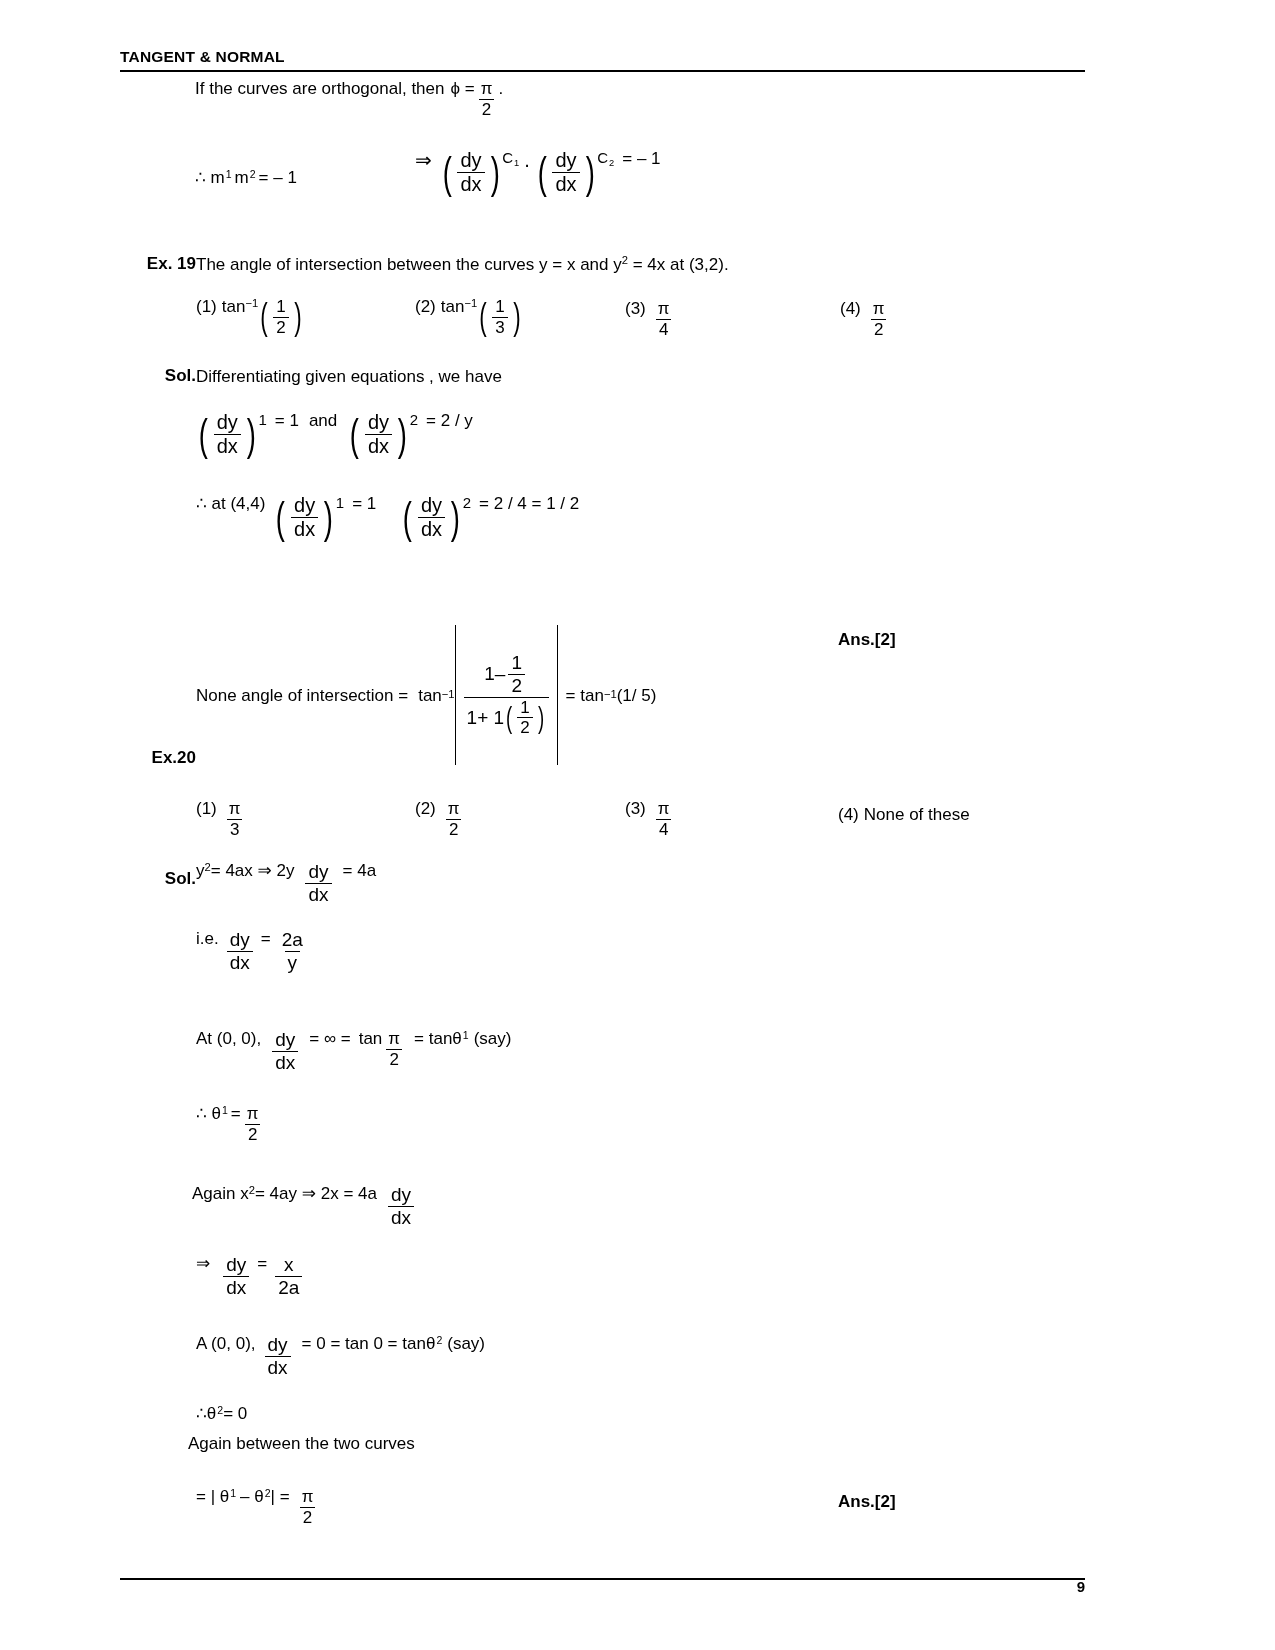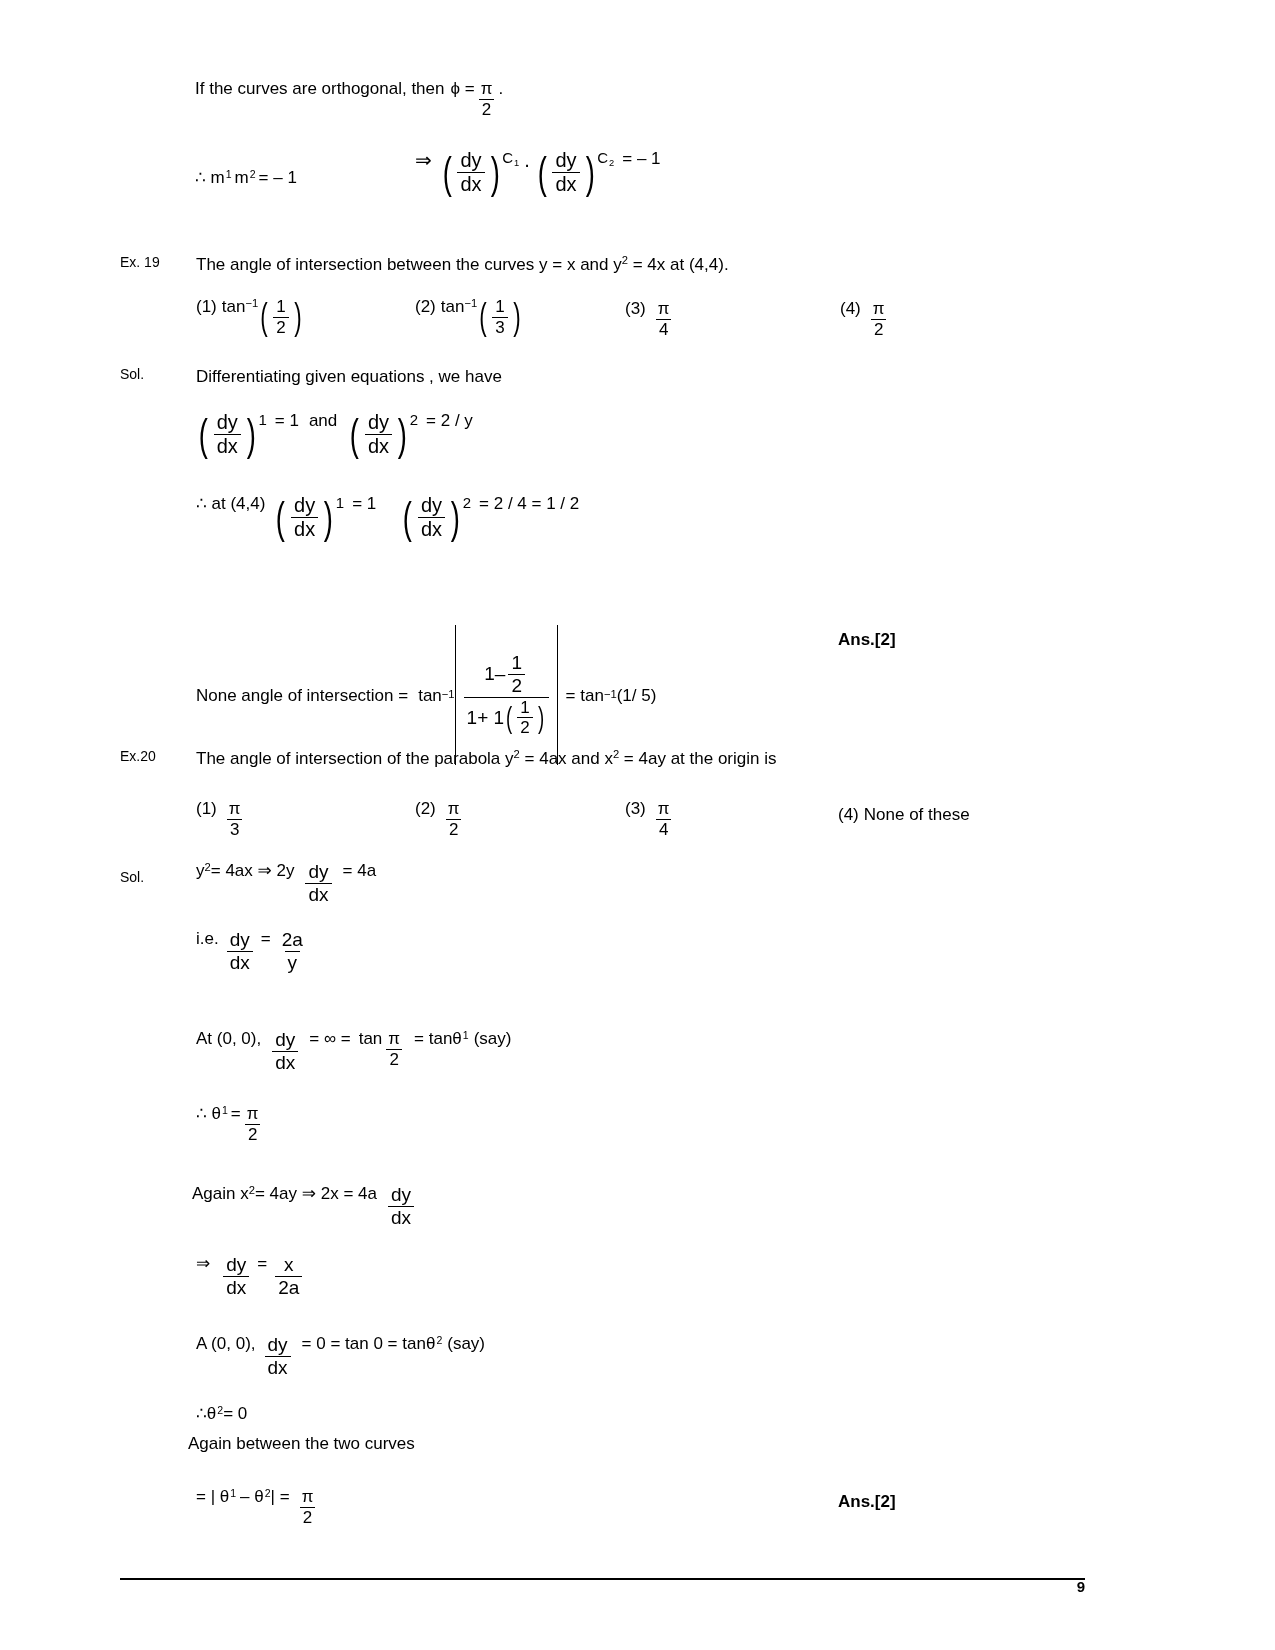--- a/index.html
+++ b/index.html
@@ -57,23 +57,24 @@
   }
 
   
   .row {
     display: flex;
     align-items: flex-start;
   }
   .lbl {
     width: 76px;
     flex: 0 0 76px;
-    font-weight: normal;
-    font-size: 14px;
+    font-weight: bold;
+    font-size: 17px;
     line-height: 1.35;
+    text-align: right;
   }
   .body-txt {
     font-size: 17px;
     line-height: 1.4;
   }
 
   
   .math {
     font-size: 17px;
     display: inline-flex;
@@ -148,20 +149,24 @@
   }
 
   
   .abs { position: absolute; }
 </style>
 </head>
 <body>
 
 <div class="page">
 
+  <div>
+    <div class="header-title">TANGENT &amp; NORMAL</div>
+    <hr class="header-rule">
+  </div>
 
   <div class="abs" style="left:195px; top:80px;">
     <span class="math">
       <span>If the curves are orthogonal, then</span>
       <span style="width:6px"></span>
       <span>ϕ =</span>
       <span class="frac">
         <span class="num">π</span>
         <span class="den">2</span>
       </span>
@@ -212,21 +217,21 @@
       </span>
       <span style="width:8px"></span>
       <span style="font-size:17px">= – 1</span>
     </span>
   </div>
 
   <div class="abs" style="left:120px; top:253px; width:965px;">
     <div class="row">
       <div class="lbl">Ex. 19</div>
       <div class="body-txt">
-        <span>The angle of intersection between the curves y = x  and y</span><sup class="sup-inline">2</sup><span> = 4x at (4,4).</span>
+        <span>The angle of intersection between the curves y = x  and y</span><sup class="sup-inline">2</sup><span> = 4x at (3,2).</span>
       </div>
     </div>
   </div>
 
   <div class="abs" style="left:196px; top:298px;">
     <span class="math">
       <span class="onum">(1)</span>
       <span style="width:5px"></span>
       <span>tan</span>
         <sup class="sup-inline">−1</sup>
@@ -386,23 +391,20 @@
         <sup class="sup-inline">−1</sup>
         <span>(1/ 5)</span>
     </span>
   </div>
 
   <div class="abs ans" style="left:838px; top:630px;">Ans.[2]</div>
 
   <div class="abs" style="left:120px; top:747px; width:965px;">
     <div class="row">
       <div class="lbl">Ex.20</div>
-      <div class="body-txt">
-        <span>The angle of intersection of the parabola y</span><sup class="sup-inline">2</sup><span> = 4ax and x</span><sup class="sup-inline">2</sup><span> = 4ay at the origin is</span>
-      </div>
     </div>
   </div>
 
   <div class="abs" style="left:196px; top:800px;">
     <span class="math">
       <span class="onum">(1)</span>
       <span style="width:6px"></span>
       <span class="frac">
         <span class="num">π</span>
         <span class="den">3</span>

